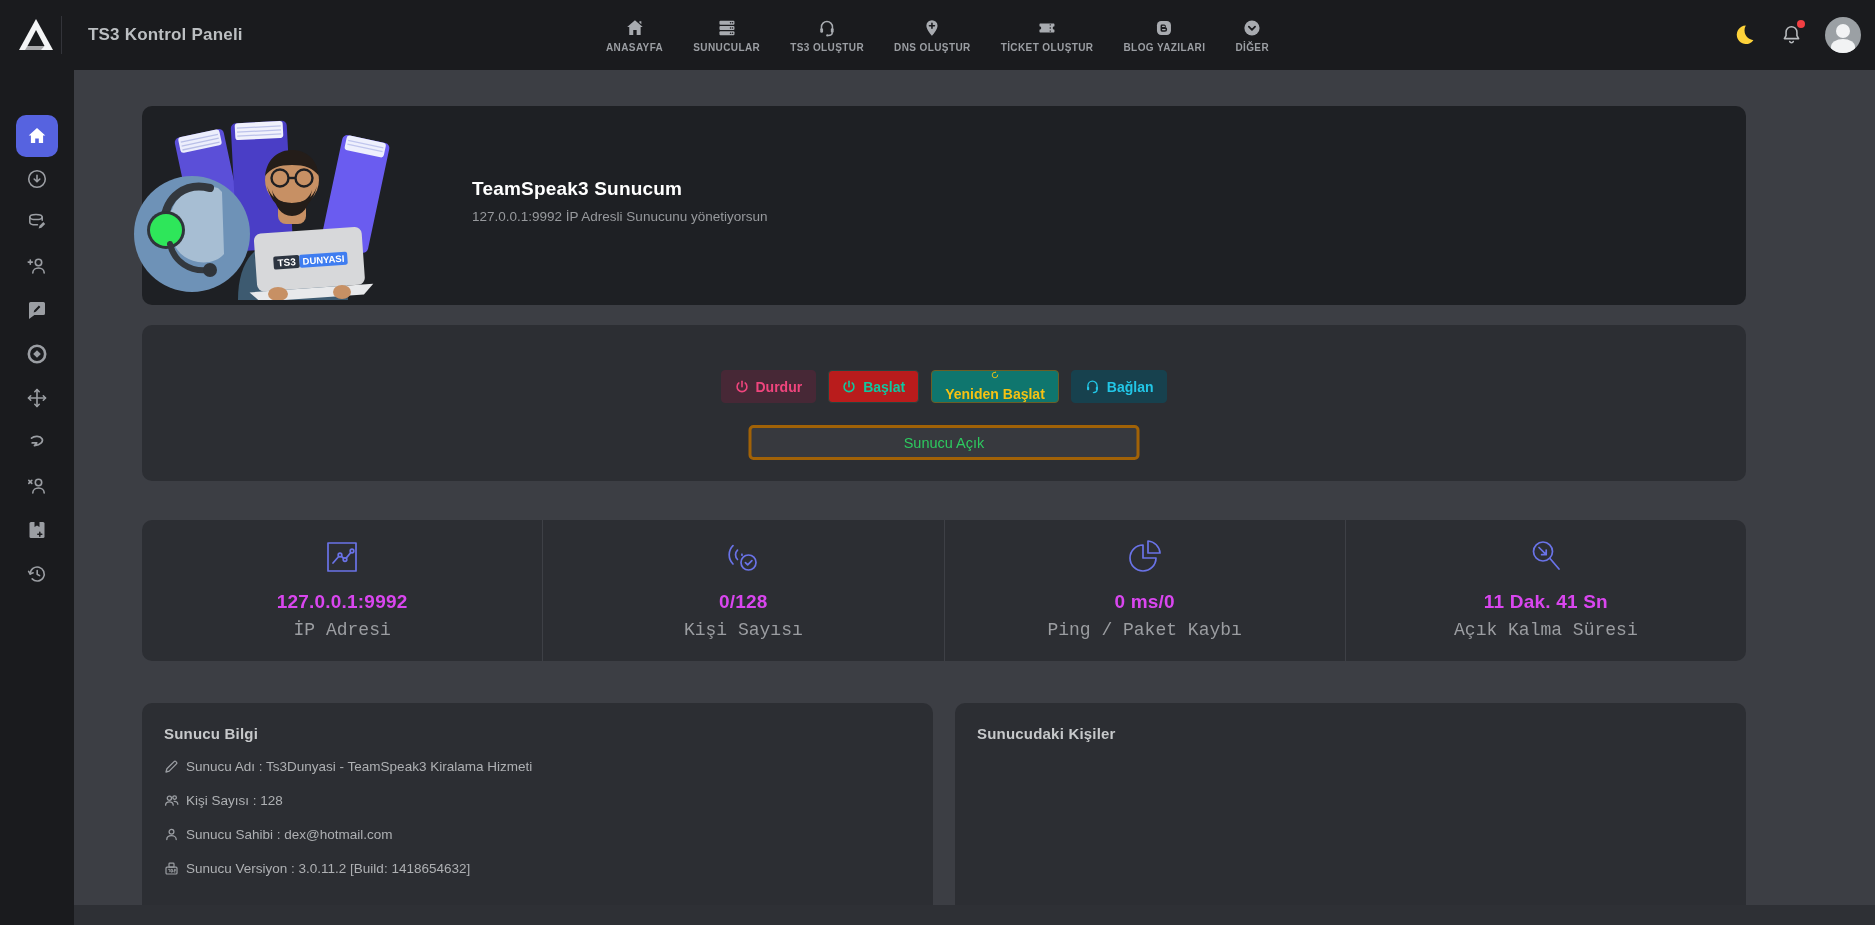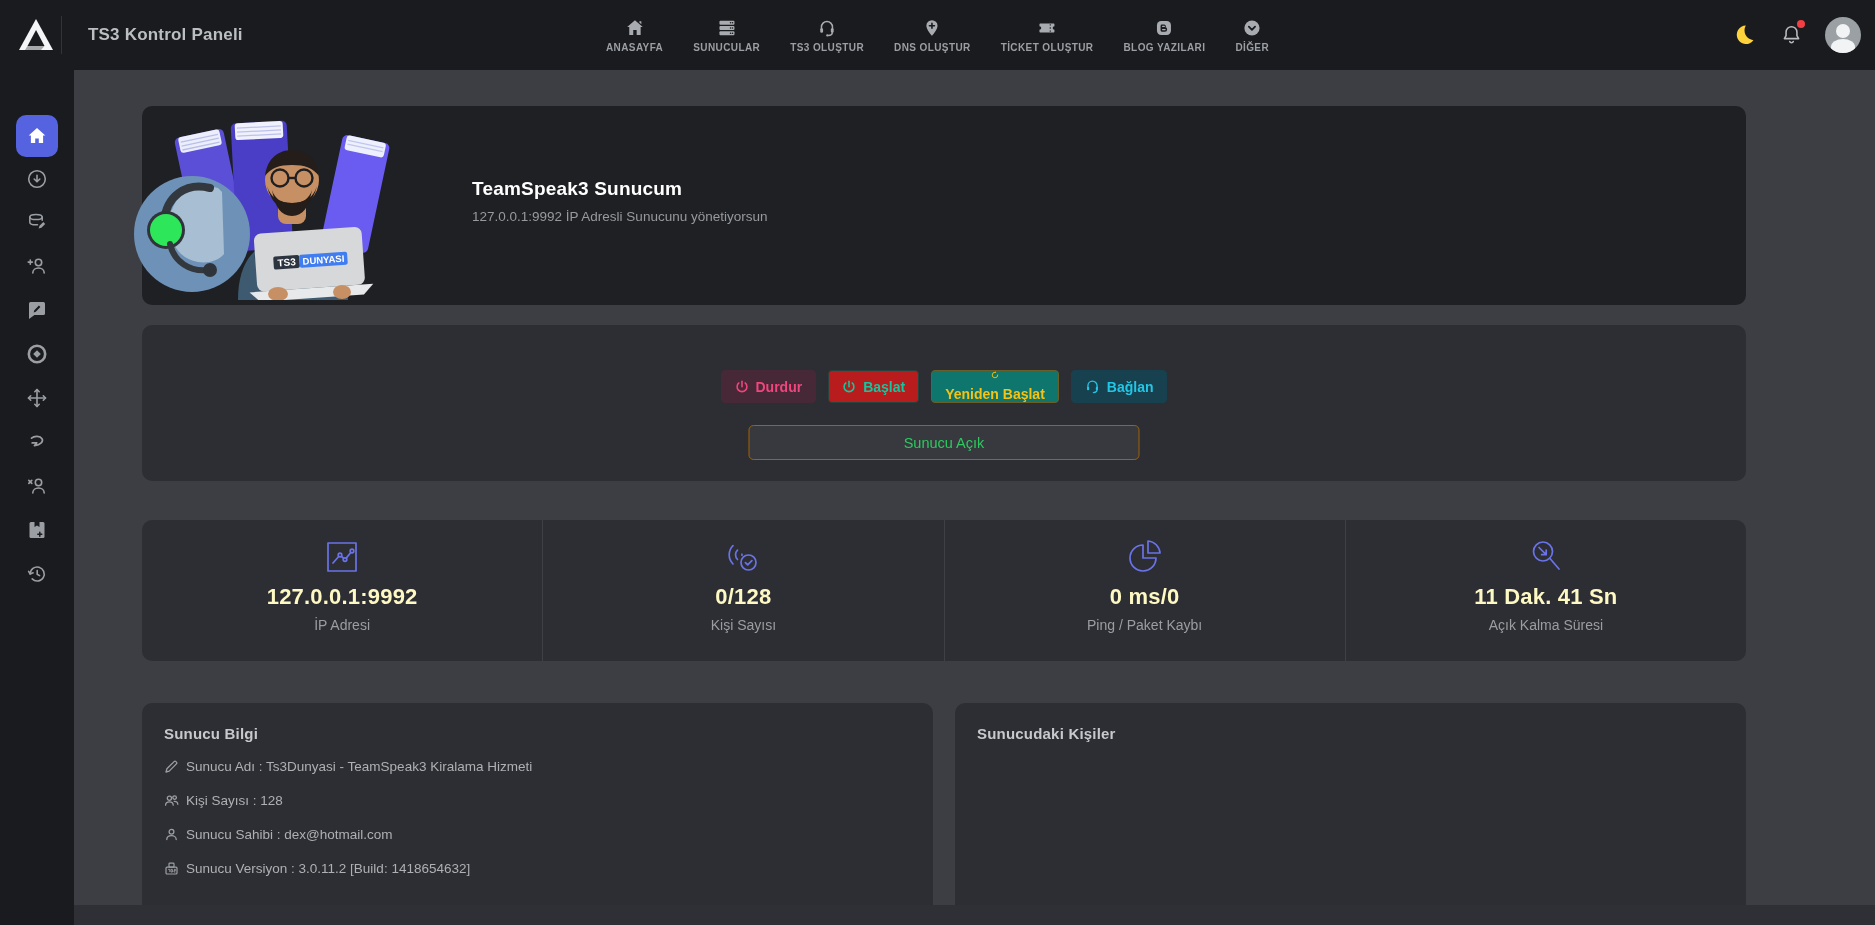--- a/index.html
+++ b/index.html
@@ -37,28 +37,28 @@
 
   .hero-card { top:36px; height:199px; background:#1e2024; }
   .hero-illustration { position:absolute; left:-16px; top:12px; width:300px; height:182px; }
   .hero-text { position:absolute; left:330px; top:72px; }
   .hero-title { font-size:19px; font-weight:800; color:#ffffff; letter-spacing:.2px; }
   .hero-subtitle { margin-top:9px; font-size:13.5px; color:#97999d; }
 
   .controls-card { top:255px; height:156px; background:#2c2e33; }
   .btn-row { position:absolute; top:45px; left:0; width:100%; display:flex; justify-content:center; gap:12px; }
   .ctl-btn { display:flex; align-items:center; gap:7px; height:33px; padding:0 13px; border-radius:4px; border:1px solid transparent; font-size:14px; font-weight:700; cursor:pointer; background:transparent; font-family:inherit; }
-  .status-bar { position:absolute; top:100px; left:50%; transform:translateX(-50%); width:391px; height:35px; border-radius:5px; background:#37393e; border:1px solid #a16207; display:flex; align-items:center; justify-content:center; font-size:14.5px; font-weight:500; cursor:pointer; }
+  .status-bar { position:absolute; top:100px; left:50%; transform:translateX(-50%); width:391px; height:35px; border-radius:5px; background:#37393e; border:3px solid #a16207; display:flex; align-items:center; justify-content:center; font-size:14.5px; font-weight:500; cursor:pointer; }
 
   .stats-card { top:450px; height:141px; background:#2c2e33; display:flex; }
   .stat-col { flex:1; position:relative; display:flex; flex-direction:column; align-items:center; padding-top:16px; }
   .stat-col + .stat-col { border-left:1px solid #3e4046; }
   .stat-icon { height:42px; display:flex; align-items:center; justify-content:center; }
-  .stat-value { margin-top:6px; font-size:22px; font-weight:700; color:#fef9c3; letter-spacing:.2px; }
-  .stat-label { margin-top:7px; font-size:14px; color:#9b9da1; }
+  .stat-value { margin-top:13px; font-size:19px; font-weight:700; color:#d946ef; letter-spacing:.2px; }
+  .stat-label { margin-top:7px; font-size:18px; color:#9b9da1;font-family:Liberation Mono, monospace; }
 
   .bottom-card { top:633px; height:215px; background:#2c2e33; padding:22px; }
   .bottom-card.left { width:791px; }
   .bottom-card.right { left:881px; width:791px; }
   .panel-title { font-size:15px; font-weight:700; color:#c7c9cb; letter-spacing:.2px; }
   .info-list { margin-top:17px; display:flex; flex-direction:column; gap:19px; }
   .info-line { display:flex; align-items:center; gap:7px; font-size:13.5px; color:#aeb0b3; }
   .info-line svg { flex:0 0 auto; }
 
   .footer-band { position:absolute; left:0; bottom:0; width:100%; height:20px; background:#2e3035; }

